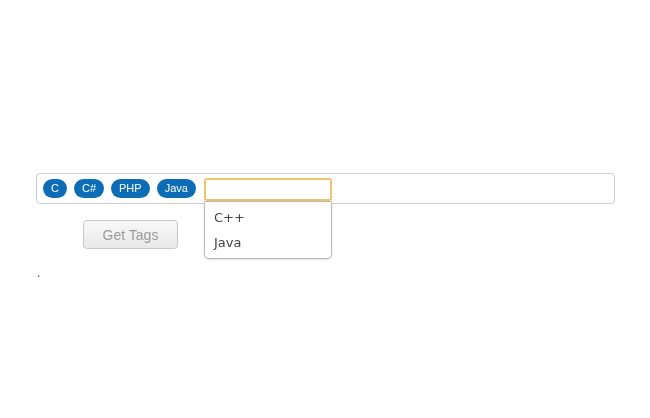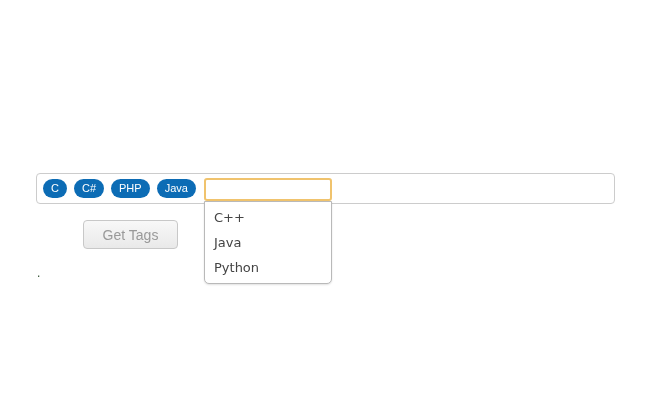--- a/index.html
+++ b/index.html
@@ -111,20 +111,19 @@
       <li class="tag">PHP</li>
       <li class="tag">Java</li>
     </ul>
   </div>
 
   <input class="tag-entry" value="" style="">
 
   <div class="dropdown">
     <div class="dd-item">C++</div>
     <div class="dd-item">Java</div>
-    <div class="dd-item">Python</div>
   </div>
 
   <button class="get-tags">Get Tags</button>
 
   <div class="stray">.</div>
 
 </div>
 
 </body></html>

